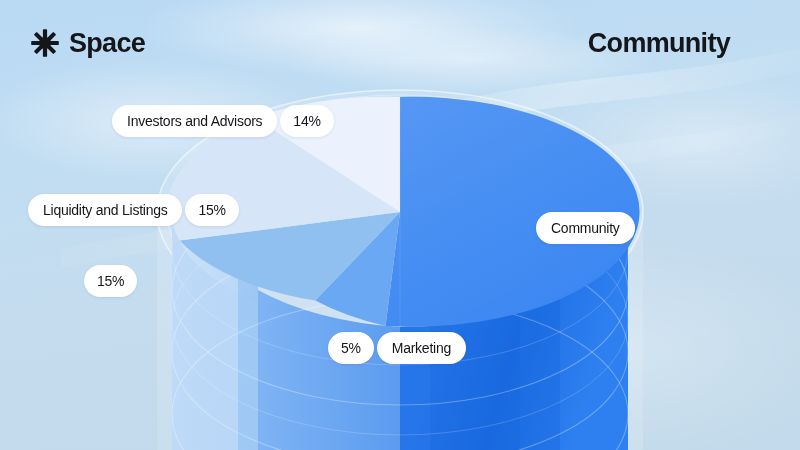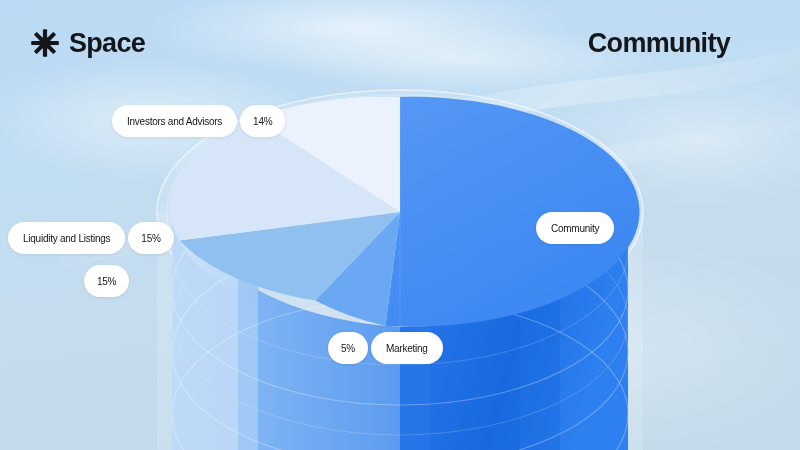--- a/index.html
+++ b/index.html
@@ -40,29 +40,29 @@
     position:absolute; z-index:50;
     display:flex; align-items:center; gap:3px;
     white-space:nowrap;
   }
   .pill {
     background:#ffffff;
     border-radius:999px;
     height:32px;
     display:flex; align-items:center;
     padding:0 15px;
-    font-size:10px;
+    font-size:14px;
     color:#14161a;
     letter-spacing:-0.25px;
     box-shadow:0 1px 3px rgba(30,60,110,0.10);
   }
   .pill.pct { padding:8px 13px; }
 
   .c-investors   { left:112px; top:105px; }
-  .c-liquidity   { left:8px;  top:194px;margin-top:28px; }
+  .c-liquidity   { left:28px;  top:194px; }
   .c-core        { left:84px;  top:265px; }
   .c-marketing   { left:328px; top:332px; }
   .c-community   { left:536px; top:212px; }
 </style>
 </head>
 <body>
 
 <div id="stage">
 
   <svg class="sky" width="800" height="450" viewBox="0 0 800 450" preserveAspectRatio="none">

